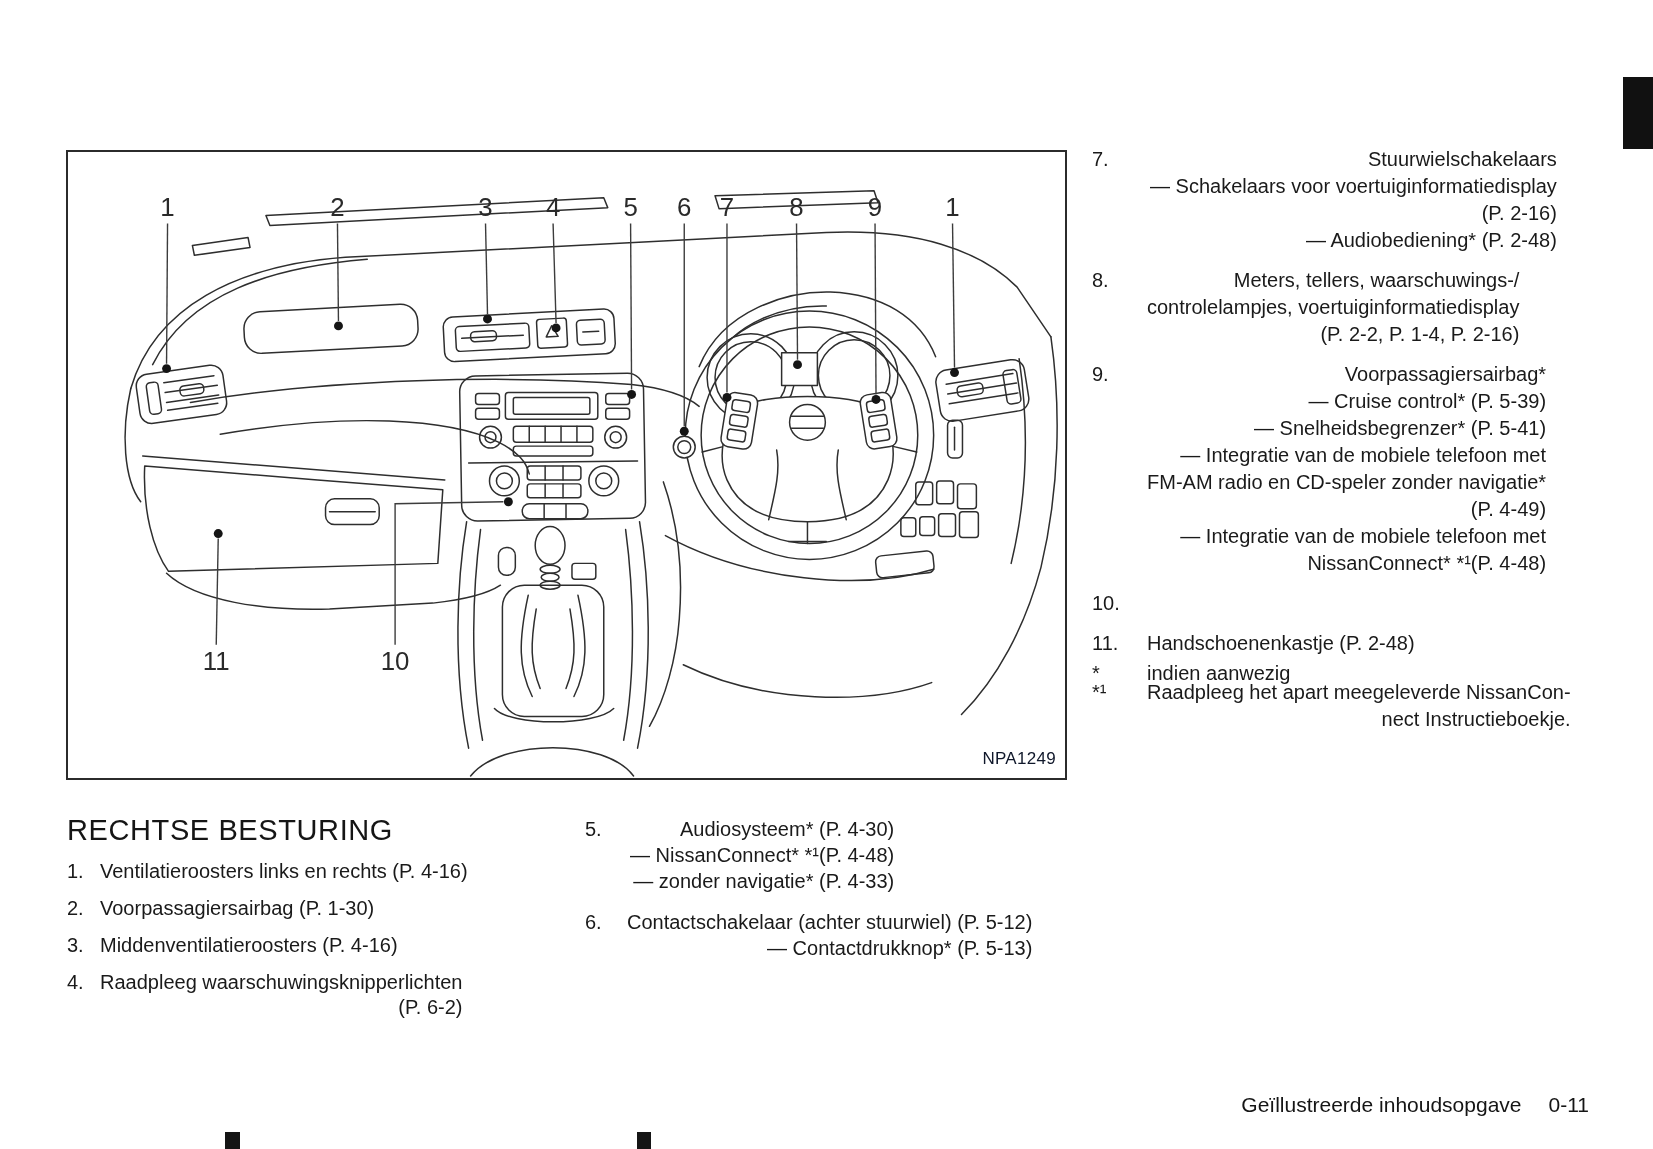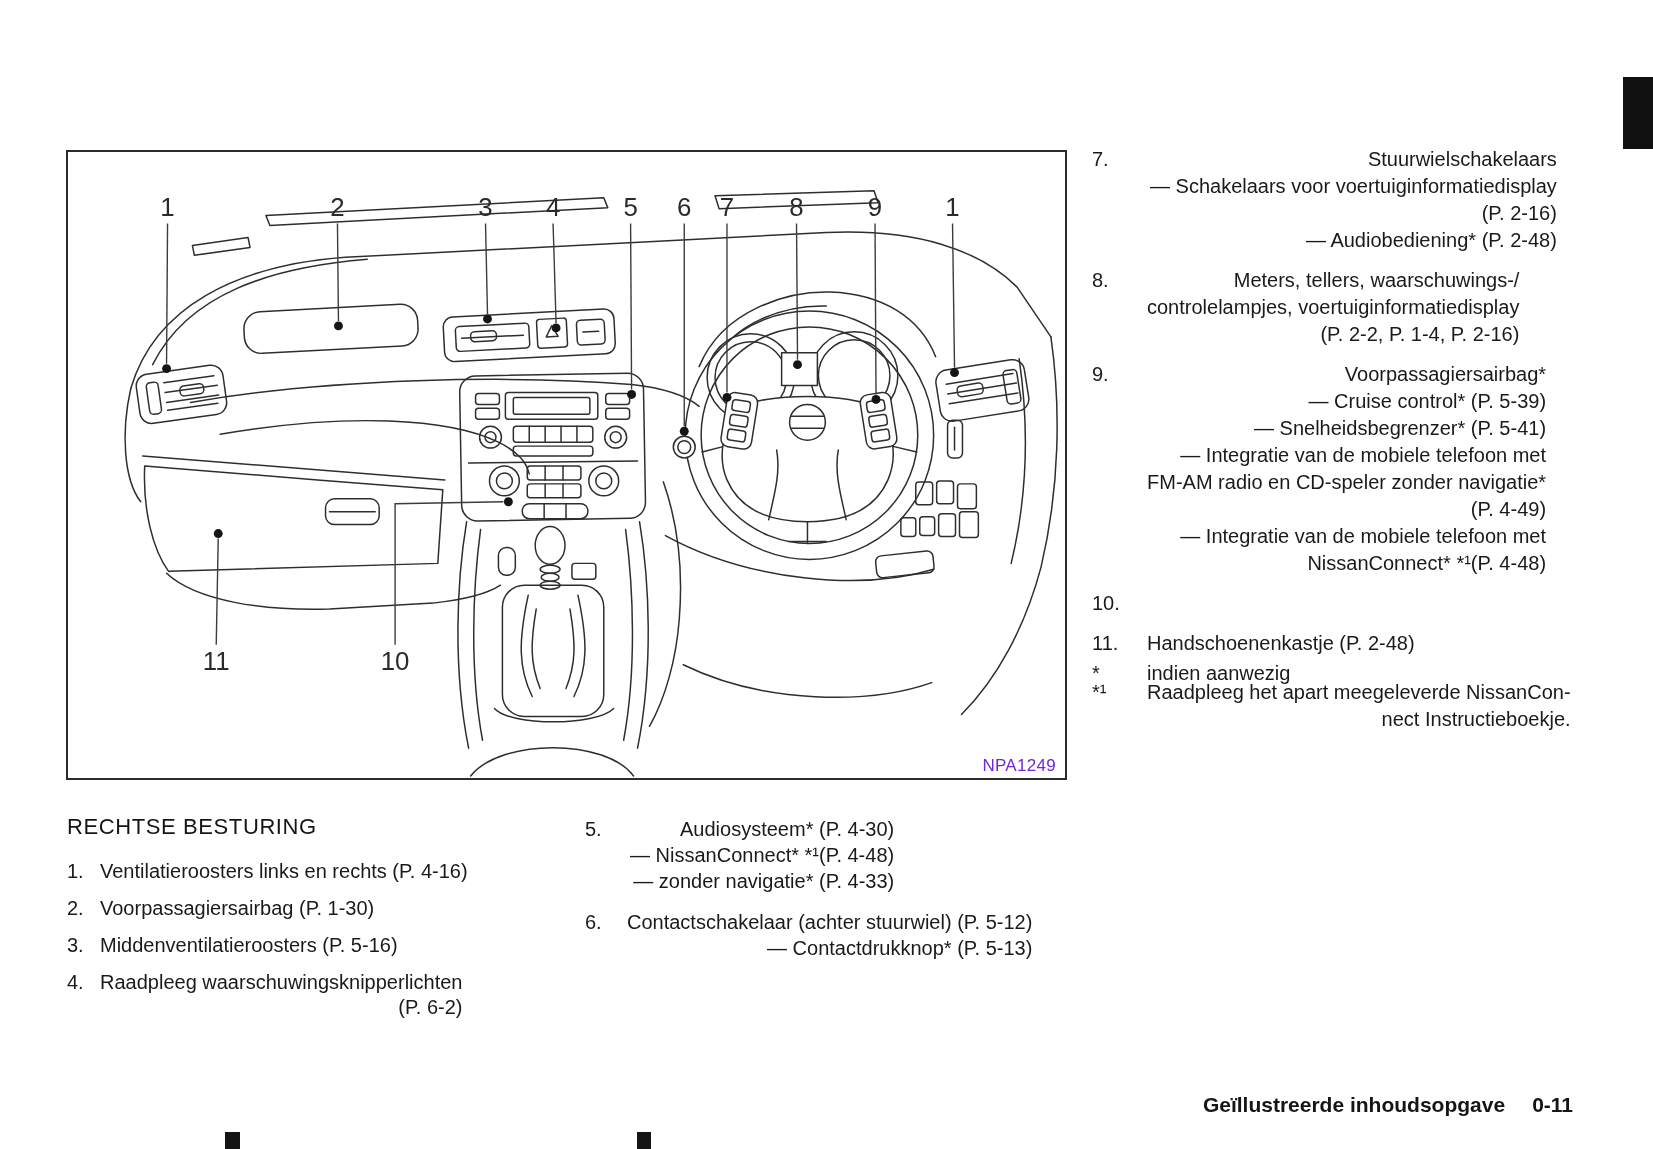--- a/index.html
+++ b/index.html
@@ -7,42 +7,42 @@
     position:relative;width:1653px;height:1149px;background:#ffffff;overflow:hidden;
     font-family:"Liberation Sans", sans-serif;color:#1a1a1a;
   }
   .section-tab{position:absolute;right:0;top:77px;width:30px;height:72px;background:#111;}
   .figure-box{
     position:absolute;left:66px;top:150px;width:1001px;height:630px;
     border:2px solid #2b2b2b;box-sizing:border-box;background:#fff;
   }
   .figure-box svg{position:absolute;left:0;top:0;width:100%;height:100%;}
   .figure-code{
-    position:absolute;right:9px;bottom:2px;font-size:17px;color:#6d28d9;letter-spacing:.3px;
+    position:absolute;right:9px;bottom:9px;font-size:17px;color:#0f172a;letter-spacing:.3px;
   }
   .heading{
-    position:absolute;left:67px;top:814px;font-size:22px;letter-spacing:.6px;color:#151515;
+    position:absolute;left:67px;top:814px;font-size:29px;letter-spacing:.6px;color:#151515;
   }
   .legend{position:absolute;font-size:20px;line-height:25px;}
   .col-left{left:67px;top:859px;}
   .col-mid{left:585px;top:816px;line-height:26px;}
   .col-right{left:1092px;top:146px;line-height:27px;}
   .legend-item{display:flex;margin-bottom:12px;}
   .col-mid .legend-item{margin-bottom:15px;}
   .col-right .legend-item{margin-bottom:13px;}
   .legend-item.fn{margin-top:-10px;margin-bottom:2px;}
   .li-num{flex:0 0 auto;}
   .col-left .li-num{width:33px;}
   .col-mid .li-num{width:42px;}
   .col-right .li-num{width:55px;}
   .li-lines .line{white-space:nowrap;text-align:right;}
   .li-lines .line.dash{padding-left:3px;}
   .footer{
-    position:absolute;top:1093px;right:80px;display:flex;align-items:baseline;gap:27px;
-    font-size:21px;font-weight:700;color:#151515;
+    position:absolute;top:1093px;right:64px;display:flex;align-items:baseline;gap:27px;
+    font-size:21px;font-weight:400;color:#151515;
   }
   .print-mark{position:absolute;background:#151515;}
   .mark-a{left:225px;top:1132px;width:15px;height:17px;}
   .mark-b{left:637px;top:1132px;width:14px;height:17px;}
 </style>
 </head>
 <body>
 
 <div class="page">
 
@@ -301,21 +301,21 @@
   <div class="legend-item">
     <span class="li-num">2.</span>
     <div class="li-lines">
           <div class="line">Voorpassagiersairbag (P. 1-30)</div>
         </div>
   </div>
 
   <div class="legend-item">
     <span class="li-num">3.</span>
     <div class="li-lines">
-          <div class="line">Middenventilatieroosters (P. 5-16)</div>
+          <div class="line">Middenventilatieroosters (P. 4-16)</div>
         </div>
   </div>
 
   <div class="legend-item">
     <span class="li-num">4.</span>
     <div class="li-lines">
           <div class="line">Raadpleeg waarschuwingsknipperlichten</div>
           <div class="line">(P. 6-2)</div>
         </div>
   </div>

